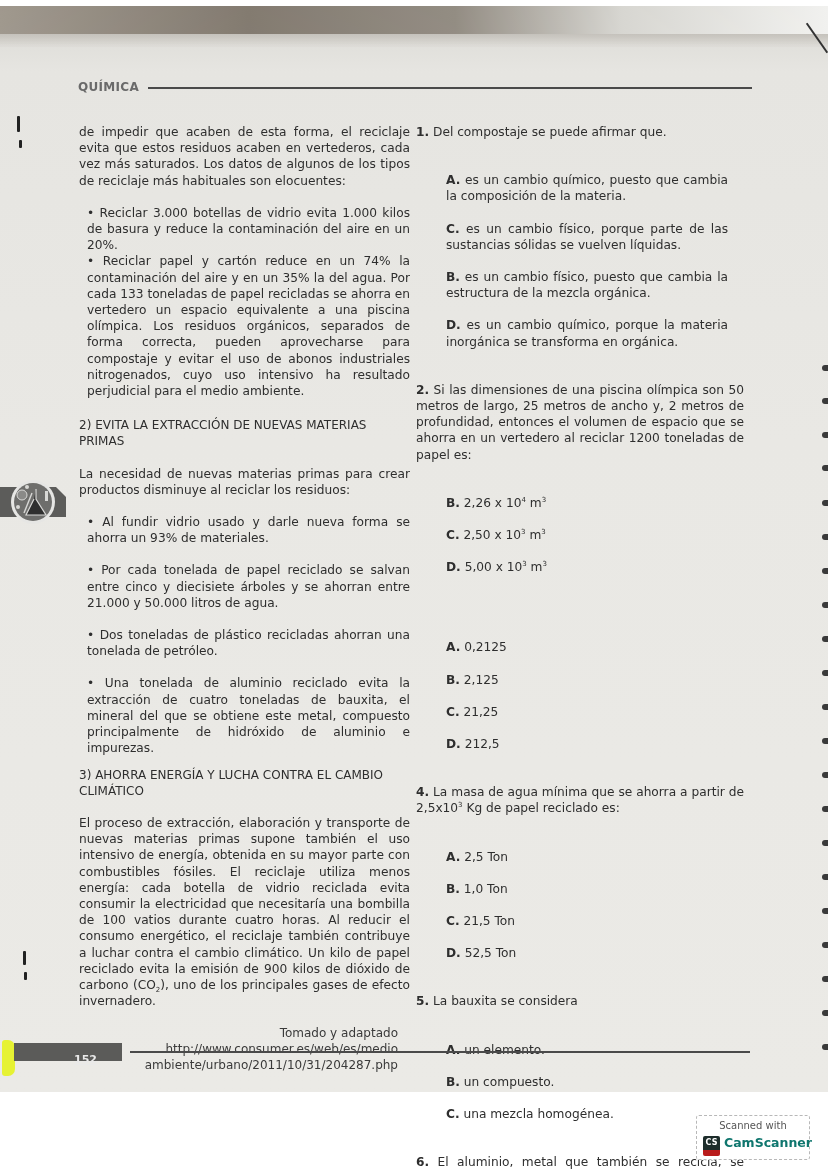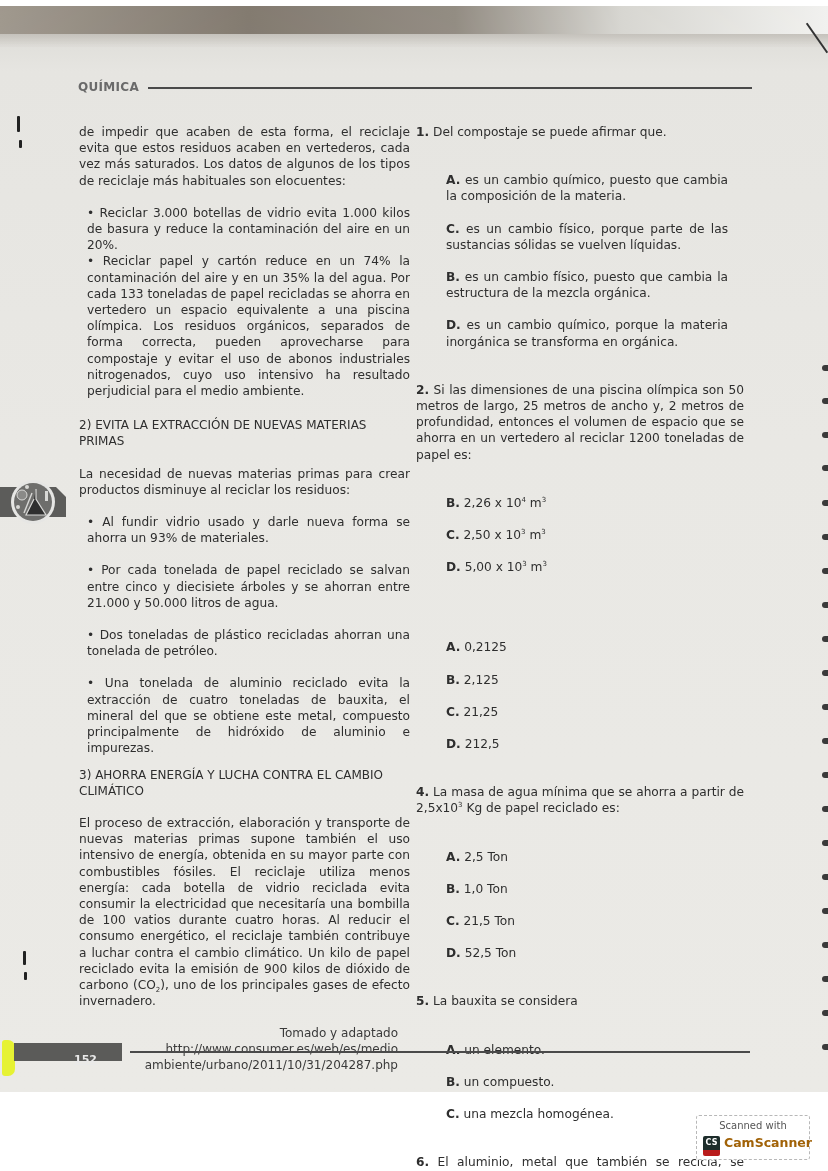--- a/index.html
+++ b/index.html
@@ -83,21 +83,21 @@
   .scanned .line1 {
     position: absolute; left: 0; top: 4px; width: 112px; text-align: center;
     font-size: 10px; color: #555;
   }
   .scanned .logo {
     position: absolute; left: 6px; top: 20px; width: 17px; height: 14px; background: #1d2d2b;
     border-radius: 2px; color: #fff; font-size: 8px; font-weight: bold; text-align: center; line-height: 14px;
     border-bottom: 6px solid #b91c1c;
   }
   .scanned .brand {
-    position: absolute; left: 27px; top: 19px; font-size: 12.5px; font-weight: bold; color: #a16207;
+    position: absolute; left: 27px; top: 19px; font-size: 12.5px; font-weight: bold; color: #0f766e;
   }
 </style>
 </head>
 <body>
 
 <div class="page"></div>
 <div class="shadow-top"></div>
 <div class="corner-mark"></div>
 
 <div class="margin-mark" style="left:17px; top:116px; height:16px;"></div>

